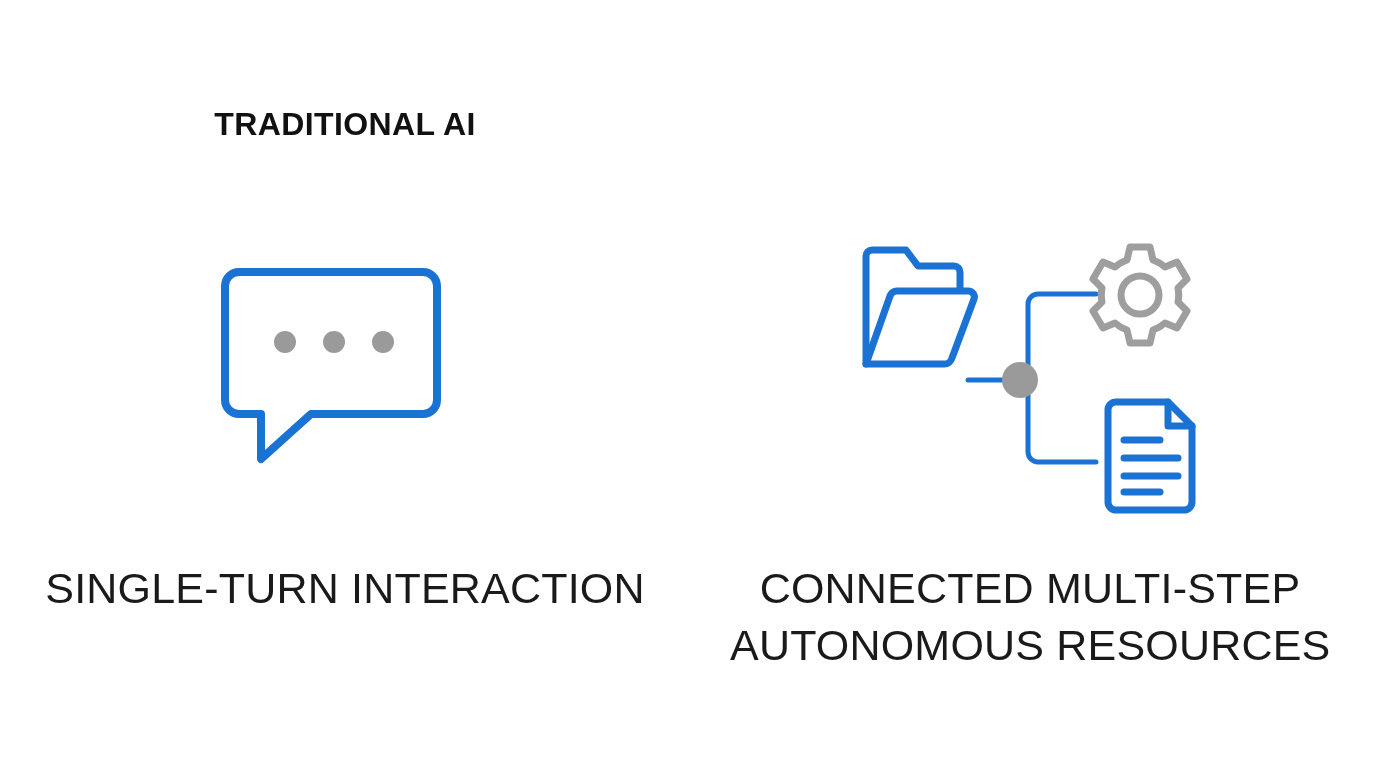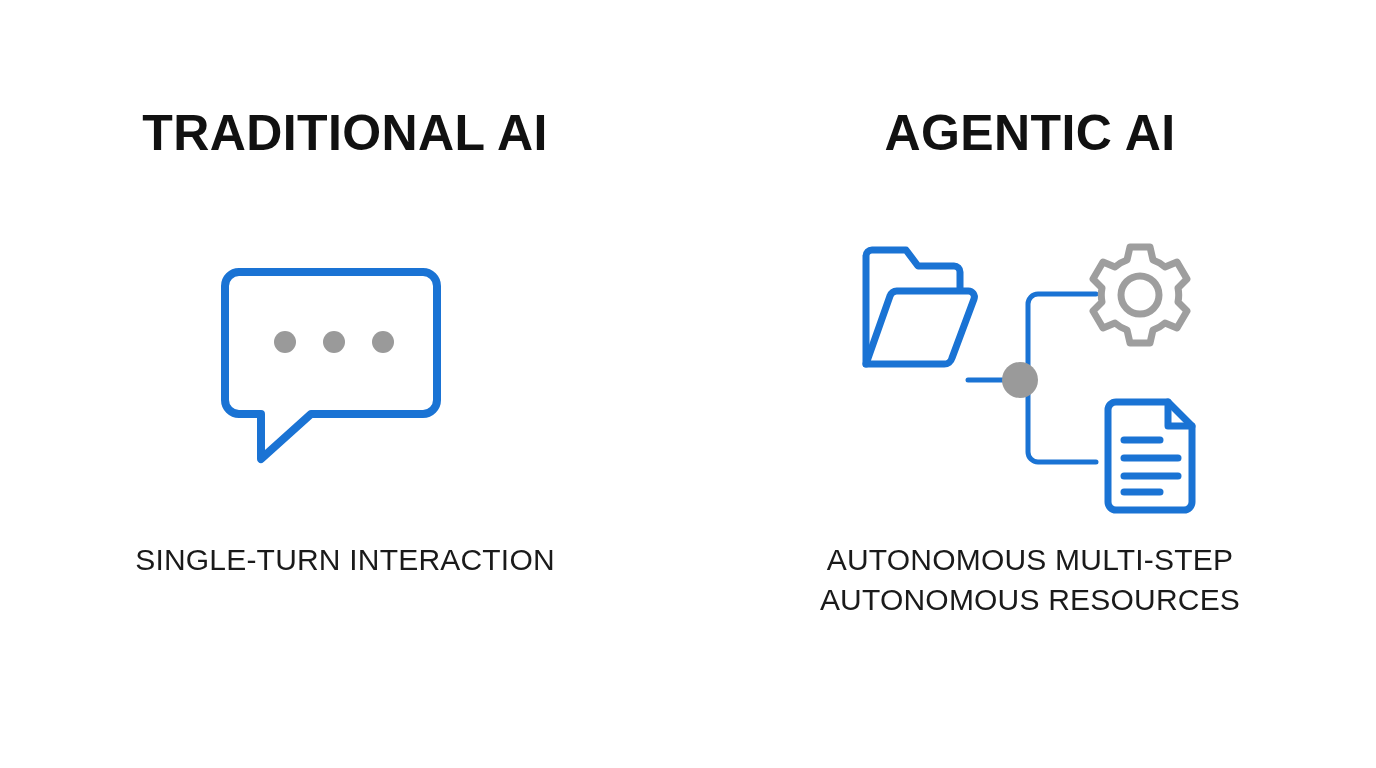--- a/index.html
+++ b/index.html
@@ -26,44 +26,44 @@
   }
   .column.left  { left: 40px;  width: 610px; }
   .column.right { left: 730px; width: 600px; }
 
   .col-title {
     position: absolute;
     left: 0;
     width: 100%;
     top: 108px;
     text-align: center;
-    font-size: 50px;
+    font-size: 32px;
     font-weight: bold;
     letter-spacing: 0.4px;
     color: #111111;
     line-height: 1.0;
     white-space: nowrap;
   }
 
   .icon-stage {
     position: absolute;
     left: 0;
     width: 100%;
     top: 230px;
     height: 300px;
   }
   .icon-stage svg { display: block; margin: 0 auto; }
 
   .caption {
     position: absolute;
     left: 0;
     width: 100%;
-    top: 540px;
+    top: 560px;
     text-align: center;
-    font-size: 30px;
+    font-size: 43px;
     font-weight: normal;
     color: #1a1a1a;
     line-height: 1.32;
     letter-spacing: 0.2px;
   }
   .caption .line { display: block; white-space: nowrap; }
 </style>
 </head>
 <body>
 
@@ -95,21 +95,20 @@
       </svg>
     </div>
 
     <div class="caption">
       <span class="line">SINGLE-TURN INTERACTION</span>
     </div>
   </div>
 
   <div class="column right">
 
-    <div class="col-title">AGENTIC AI</div>
 
     <div class="icon-stage">
       <svg width="360" height="290" viewBox="0 0 360 290">
 
         <g>
 
           <path d="M 118 150 L 162 150" fill="none" stroke="#1a73d4" stroke-width="5" stroke-linecap="round"></path>
 
           <path d="M 178 150 L 178 74 A 10 10 0 0 1 188 64 L 246 64" fill="none" stroke="#1a73d4" stroke-width="5" stroke-linecap="round" stroke-linejoin="round"></path>
 
@@ -171,18 +170,18 @@
             <line x1="274" y1="210" x2="310" y2="210"></line>
             <line x1="274" y1="228" x2="328" y2="228"></line>
             <line x1="274" y1="246" x2="328" y2="246"></line>
             <line x1="274" y1="262" x2="310" y2="262"></line>
           </g>
         </g>
       </svg>
     </div>
 
     <div class="caption">
-      <span class="line">AUTONOMOUS MULTI-STEP</span>
+      <span class="line">CONNECTED MULTI-STEP</span>
       <span class="line">AUTONOMOUS RESOURCES</span>
     </div>
   </div>
 
 </div>
 
 </body></html>

